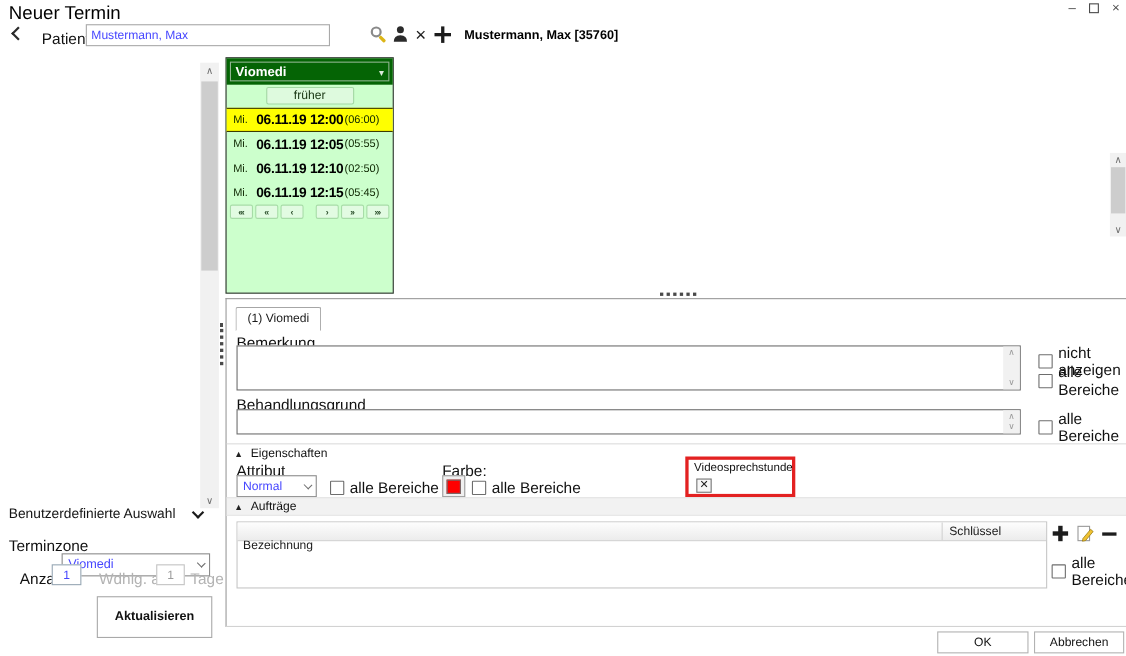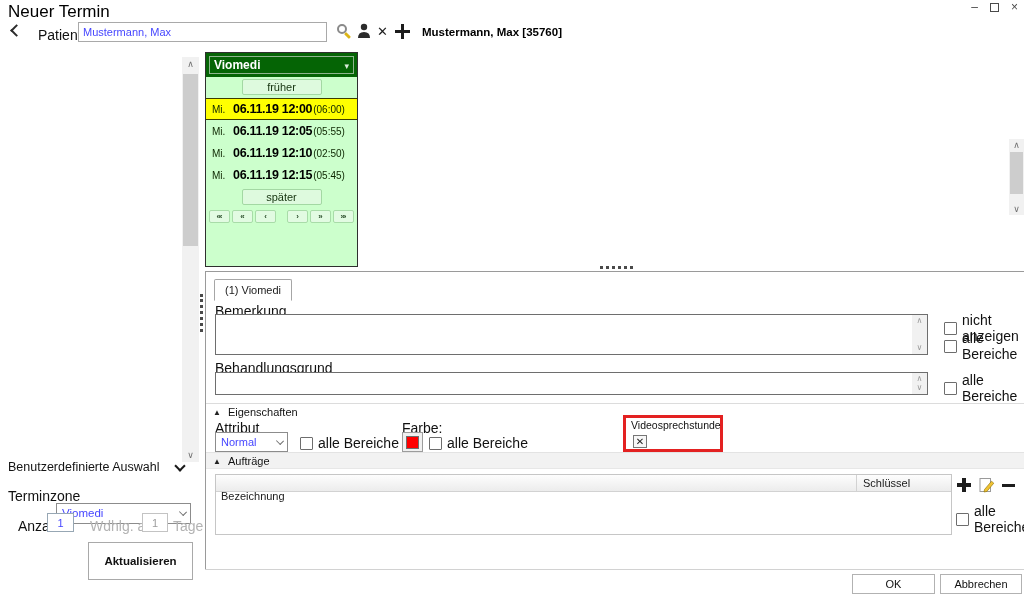--- a/index.html
+++ b/index.html
@@ -9,21 +9,21 @@
   .abs { position:absolute; }
 
   
   .window-title { left:8px; top:2px; font-size:17px; color:#000000; }
   .win-controls { right:6px; top:1px; display:flex; gap:12px; align-items:center; color:#4a4a4a; }
   .win-btn { font-size:12px; line-height:12px; cursor:default; }
   .win-max { width:9px; height:9px; border:1.5px solid #4a4a4a; }
 
   .back-chevron { left:12px; top:26px; width:9px; height:9px; border-left:2.5px solid #2b2b2b; border-bottom:2.5px solid #2b2b2b; transform:rotate(45deg); }
   .patient-label { left:38px; top:27px; }
-  .patient-input { left:78px; top:22px; width:249px; height:20px; border:1px solid #a9a9a9; background:#fff;
+  .patient-input { left:78px; top:22px; width:222px; height:20px; border:1px solid #a9a9a9; background:#fff;
                    font-family:inherit; font-size:11px; color:var(--link-blue,#4646ff); padding:0 4px; outline:none; }
   .icon-search { left:337px; top:24px; width:16px; height:16px; }
   .icon-search .lens { position:absolute; left:0; top:0; width:10px; height:10px; border:2px solid #8a8a8a; border-radius:50%; }
   .icon-search .handle { position:absolute; left:9px; top:8px; width:3px; height:7px; background:#dcb517; transform:rotate(-45deg); border-radius:1px; }
   .icon-person { left:357px; top:23px; width:14px; height:16px; }
   .icon-clear { left:377px; top:24px; font-size:13px; font-weight:bold; color:#1c1c1c; }
   .icon-add { left:395px; top:24px; width:15px; height:15px; }
   .icon-add .h { position:absolute; left:0; top:6px; width:15px; height:3.4px; background:#1c1c1c; }
   .icon-add .v { position:absolute; left:5.8px; top:0; width:3.4px; height:15px; background:#1c1c1c; }
   .patient-summary { left:422px; top:26px; font-weight:bold; font-size:11.5px; color:#000; }
@@ -209,23 +209,20 @@
         <span class="day">Mi.</span>
         <span class="dt">06.11.19 12:10</span>
         <span class="off">(02:50)</span>
       </div>
       <div class="slot">
         <span class="day">Mi.</span>
         <span class="dt">06.11.19 12:15</span>
         <span class="off">(05:45)</span>
       </div>
     </div>
-    <div class="later-row">
-      <button class="gbtn" style="margin-top:0">später</button>
-    </div>
     <div class="nav-row">
       <div class="nav-group">
         <button class="nav-btn">‹‹‹</button>
         <button class="nav-btn">‹‹</button>
         <button class="nav-btn">‹</button>
       </div>
       <div class="nav-group">
         <button class="nav-btn">›</button>
         <button class="nav-btn">››</button>
         <button class="nav-btn">›››</button>

